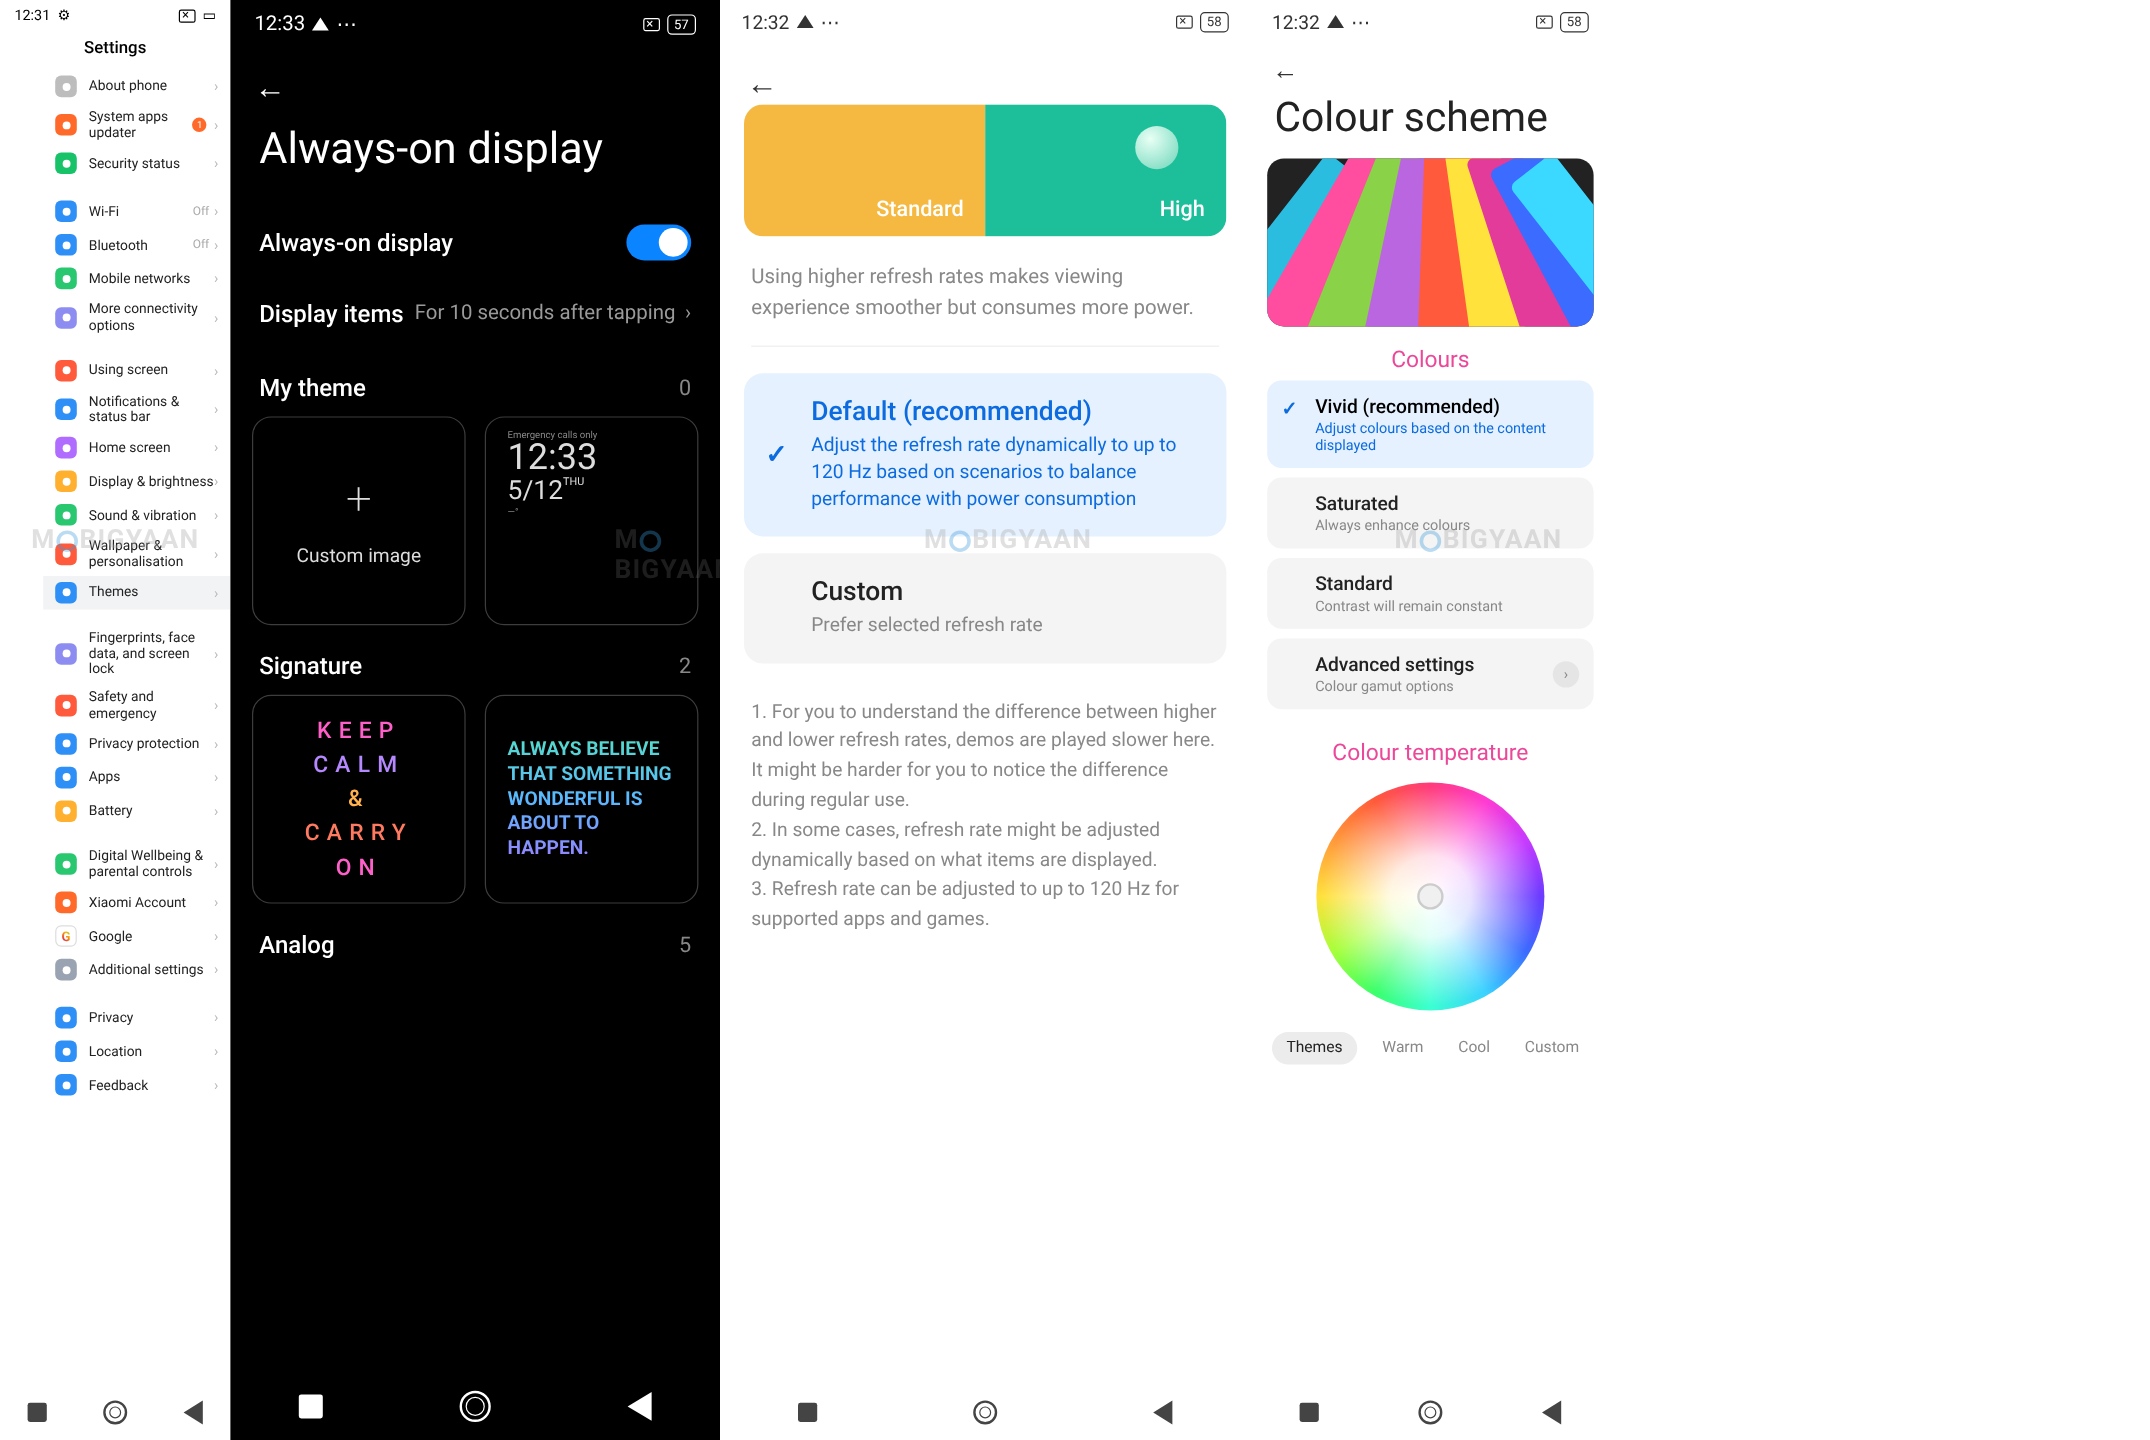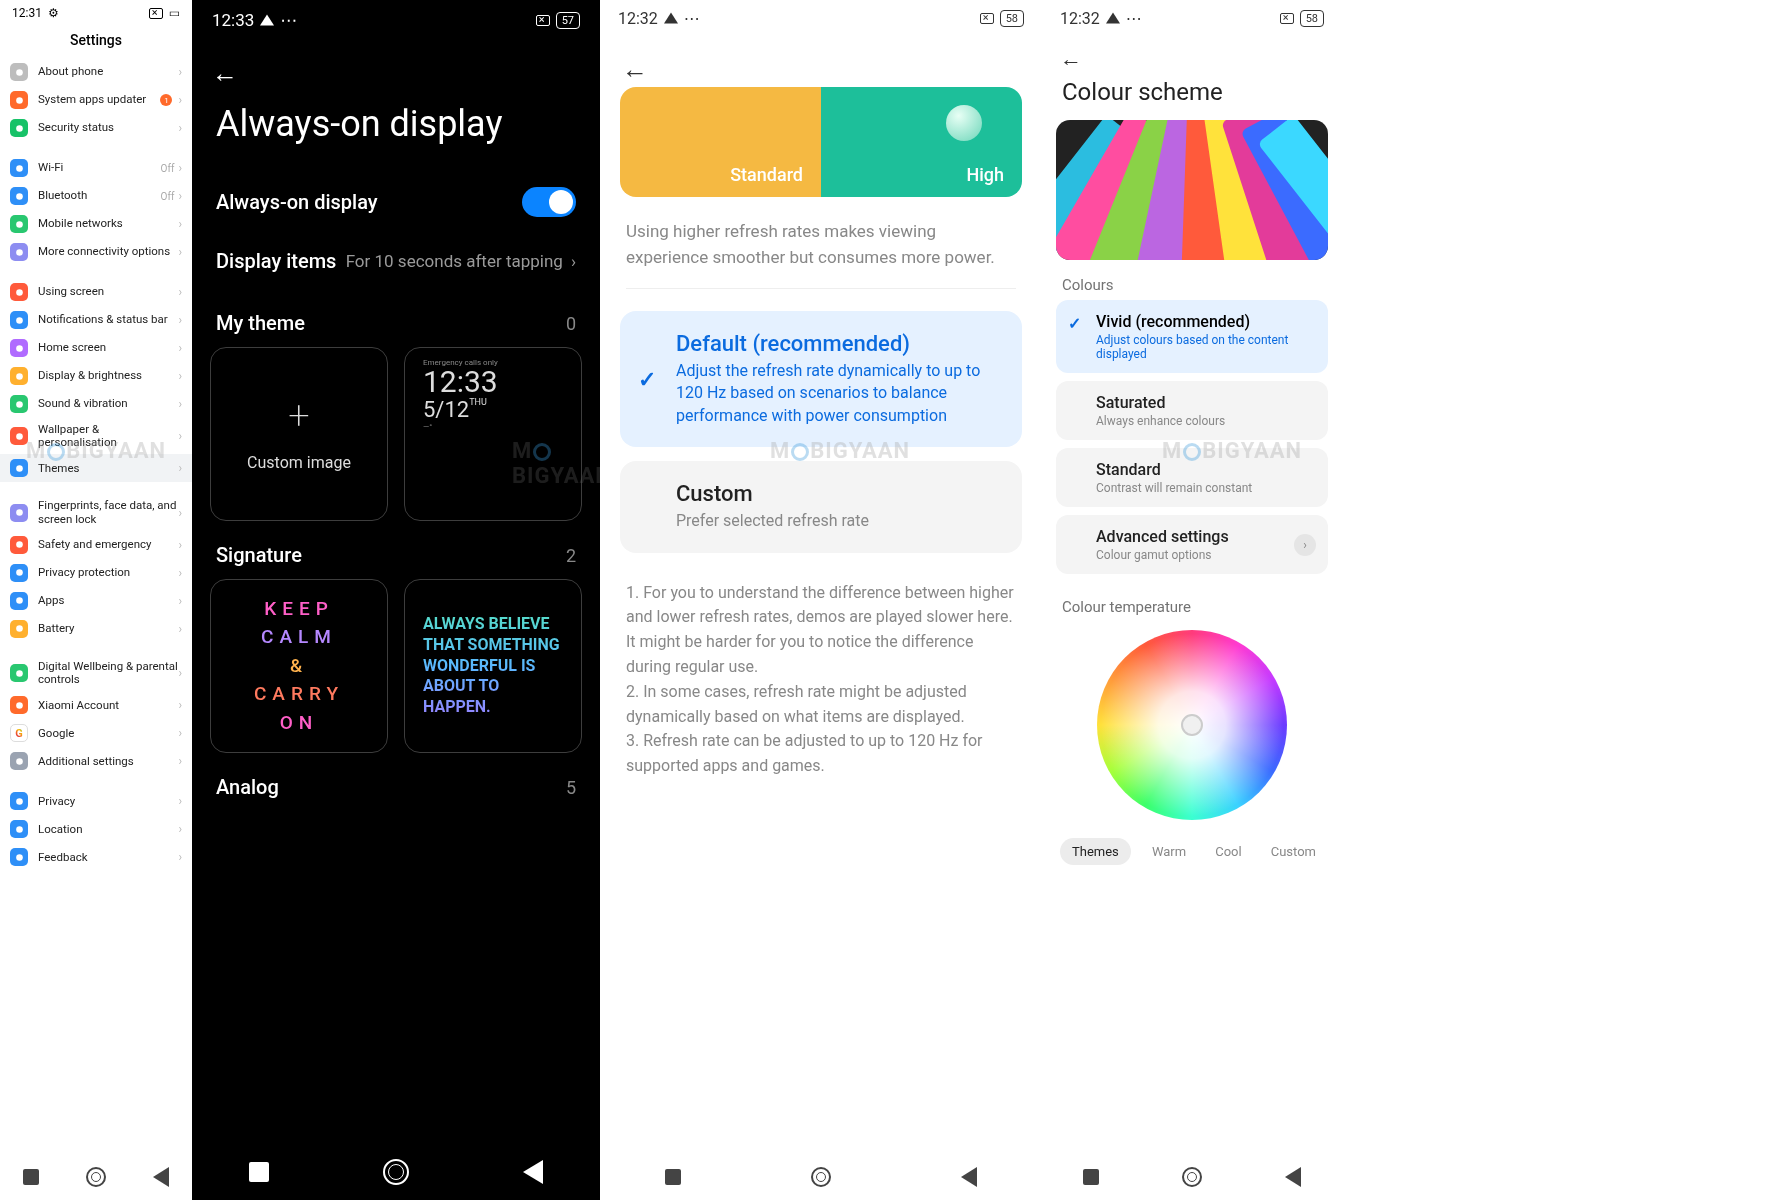--- a/index.html
+++ b/index.html
@@ -31,21 +31,21 @@
   .nav-sq { width:16px; height:16px; background: currentColor; border-radius:2px; }
   .p2 .nav-sq { width:20px; height:20px; }
   .nav-circ { width:20px; height:20px; border:2px solid currentColor; border-radius:50%; position:relative; }
   .nav-circ::after { content:""; position:absolute; inset:3px; border:1px solid currentColor; border-radius:50%; }
   .p2 .nav-circ { width:26px; height:26px; }
   .nav-back { width:0; height:0; border-top:10px solid transparent; border-bottom:10px solid transparent; border-right:16px solid currentColor; }
   .p2 .nav-back { border-top-width:12px; border-bottom-width:12px; border-right-width:20px; }
 
   
   .p1 .title { text-align:center; font-size:14px; font-weight:500; padding:6px 0 10px; }
-  .p1 .row { display:flex; align-items:center; padding:5px 10px; min-height:28px; position:relative; }
+  .p1 .row { display:flex; align-items:center; padding:5px 10px; min-height:28px; position:relative;margin-left:36px; }
   .p1 .row .ic { width:18px; height:18px; border-radius:5px; margin-right:10px; display:flex; align-items:center; justify-content:center; flex-shrink:0; }
   .p1 .row .ic svg { width:11px; height:11px; fill:#fff; }
   .p1 .row .lbl { font-size:11.5px; color:#222; flex:1; line-height:1.15; }
   .p1 .row .sub { font-size:10px; color:#aaa; margin-right:4px; }
   .p1 .row .chev { color:#bbb; font-size:12px; }
   .p1 .gap { height:12px; }
   .p1 .active { background:#f1f3f5; }
   .badge { width:12px; height:12px; background:#ff6a2b; border-radius:50%; color:#fff; font-size:8px; display:flex; align-items:center; justify-content:center; margin-right:6px; }
 
   
@@ -85,24 +85,24 @@
   .p3 .option .t { font-size:22px; font-weight:500; }
   .p3 .option.sel .t { color:#0b6bdf; }
   .p3 .option .d { font-size:16px; color:#0b6bdf; line-height:1.4; margin-top:4px; }
   .p3 .option.unsel .t { color:#222; }
   .p3 .option.unsel .d { color:#888; }
   .p3 .check { position:absolute; left:18px; top:50%; transform:translateY(-50%); color:#0b6bdf; font-size:22px; font-weight:700; }
   .p3 .footnotes { color:#888; font-size:16px; line-height:1.55; padding:14px 26px; }
 
   
   .p4 .back { padding:10px 18px 2px; font-size:22px; color:#333; }
-  .p4 h1 { font-size:24px; font-weight:400; padding:4px 20px 14px; color:#222; }
+  .p4 h1 { font-size:34px; font-weight:400; padding:4px 20px 14px; color:#222; }
   .p4 .pencils { margin:0 14px; height:140px; border-radius:14px; overflow:hidden; position:relative; background:#222; }
   .pencil { position:absolute; top:-10px; width:46px; height:180px; border-radius:6px; }
-  .p4 .sublabel { font-size:15px; color:#737373; padding:16px 20px 6px; }
+  .p4 .sublabel { font-size:19px; color:#ec4899; padding:16px 20px 6px;text-align:center; }
   .p4 .copt { margin:0 14px 8px; padding:12px 16px 12px 40px; border-radius:12px; position:relative; }
   .p4 .copt.sel { background:#e5f1ff; }
   .p4 .copt.unsel { background:#f4f4f4; }
   .p4 .copt .t { font-size:16px; font-weight:500; color:#222; }
   .p4 .copt.sel .t { color:#000000; }
   .p4 .copt .d { font-size:12px; color:#888; margin-top:2px; }
   .p4 .copt.sel .d { color:#0b6bdf; }
   .p4 .copt .check { position:absolute; left:12px; top:14px; color:#0b6bdf; font-size:16px; font-weight:700; }
   .p4 .copt .arrow { position:absolute; right:12px; top:50%; transform:translateY(-50%); width:22px; height:22px; background:#e5e5e5; border-radius:50%; color:#888; display:flex; align-items:center; justify-content:center; font-size:12px; }
   .p4 .wheel { width:190px; height:190px; border-radius:50%; margin:8px auto 0; position:relative;

